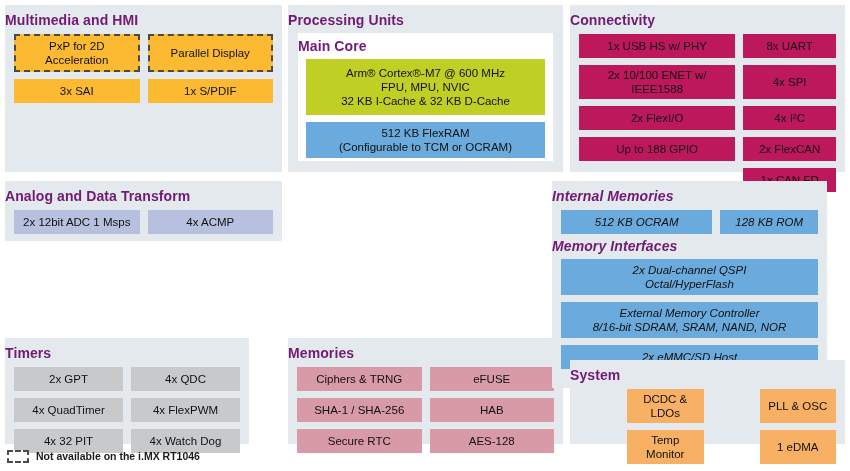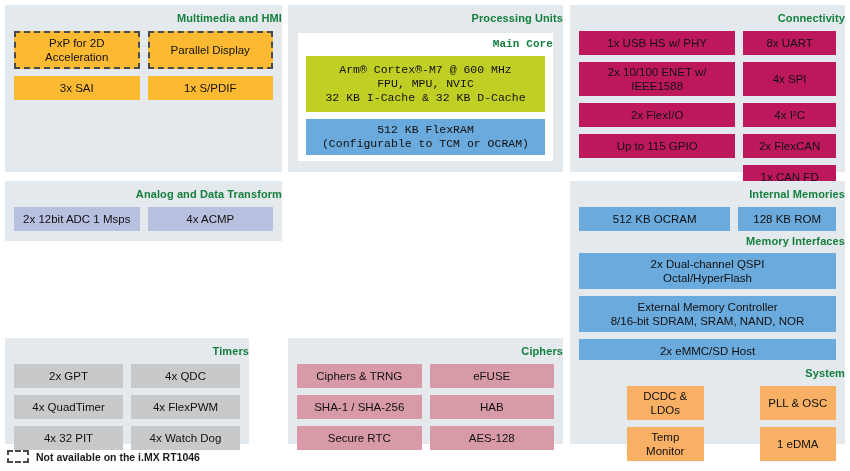--- a/index.html
+++ b/index.html
@@ -18,24 +18,24 @@
     position: relative;
     width: 850px;
     height: 471px;
   }
   .panel {
     position: absolute;
     background: #e4e9ed;
     box-sizing: border-box;
   }
   .panel-title {
-    text-align: right;
+    text-align: left;
     font-weight: bold;
-    font-size: 11px;
-    color: #15803d;
+    font-size: 14px;
+    color: #701a75;
     letter-spacing: 0.1px;
     line-height: 1;
     padding-top: 8px;
     padding-bottom: 7px;
   }
   .panel-title.sub {
     padding-top: 6px;
     padding-bottom: 6px;
   }
   .rows {
@@ -84,21 +84,20 @@
     flex-direction: column;
     text-align: center;
   }
   .tall2 {
     min-height: 36px;
     flex-direction: column;
   }
   .legend {
     position: absolute;
     display: flex;
-    align-items: center;
     gap: 7px;
   }
   .legend-swatch {
     width: 22px;
     height: 13px;
     border: 2px dashed #4a4a4a;
     background: #ffffff;
     box-sizing: border-box;
   }
   .legend-text {
@@ -155,42 +154,42 @@
     </div>
   </div>
 
   <div class="legend" style="left:7px; top:450px;">
     <div class="legend-swatch"></div>
     <div class="legend-text">Not available on the i.MX RT1046</div>
   </div>
 
   <div class="panel" style="left:288px; top:5px; width:275px; height:167px;">
     <div class="panel-title">Processing Units</div>
-    <div class="white-card" style="left:10px; top:28px; width:255px; height:128px;font-family:Liberation Mono, monospace;">
+    <div class="white-card" style="left:10px; top:28px; width:255px; height:128px;">
       <div class="panel-title sub">Main Core</div>
       <div class="rows" style="padding:0 8px 8px 8px;">
         <div class="row">
           <div class="cell c-green tall">
             <span><span>Arm® Cortex®-M7 @ 600 MHz</span></span>
             <span>FPU, MPU, NVIC</span>
             <span>32 KB I-Cache &amp; 32 KB D-Cache</span>
           </div>
         </div>
         <div class="row">
           <div class="cell c-blue tall2">
             <span>512 KB FlexRAM</span>
             <span>(Configurable to TCM or OCRAM)</span>
           </div>
         </div>
       </div>
     </div>
   </div>
 
   <div class="panel" style="left:288px; top:338px; width:275px; height:106px;">
-    <div class="panel-title">Ciphers</div>
+    <div class="panel-title">Memories</div>
     <div class="rows">
       <div class="row">
         <div class="cell c-pink">Ciphers &amp; TRNG</div>
         <div class="cell c-pink">eFUSE</div>
       </div>
       <div class="row">
         <div class="cell c-pink">SHA-1 / SHA-256</div>
         <div class="cell c-pink">HAB</div>
       </div>
       <div class="row">
@@ -209,31 +208,31 @@
       </div>
       <div class="row">
         <div class="cell c-lblue" style="flex:1.75 1 0;">2x 10/100 ENET w/ IEEE1588</div>
         <div class="cell c-lblue">4x SPI</div>
       </div>
       <div class="row">
         <div class="cell c-lblue" style="flex:1.75 1 0;">2x FlexI/O</div>
         <div class="cell c-lblue">4x I²C</div>
       </div>
       <div class="row">
-        <div class="cell c-lblue" style="flex:1.75 1 0;">Up to 115 GPIO</div>
+        <div class="cell c-lblue" style="flex:1.75 1 0;">Up to 188 GPIO</div>
         <div class="cell c-lblue">2x FlexCAN</div>
       </div>
       <div class="row">
         <div class="cell blank" style="flex:1.75 1 0;"></div>
         <div class="cell c-lblue">1x CAN FD</div>
       </div>
     </div>
   </div>
 
-  <div class="panel" style="left:570px; top:181px; width:275px; height:207px;">
+  <div class="panel" style="left:552px; top:181px; width:275px; height:207px;font-style:italic;">
     <div class="panel-title">Internal Memories</div>
     <div class="rows" style="padding-bottom:0;">
       <div class="row">
         <div class="cell c-blue" style="flex:1.6 1 0;">512 KB OCRAM</div>
         <div class="cell c-blue">128 KB ROM</div>
       </div>
     </div>
     <div class="panel-title sub" style="padding-top:5px;">Memory Interfaces</div>
     <div class="rows">
       <div class="row">

